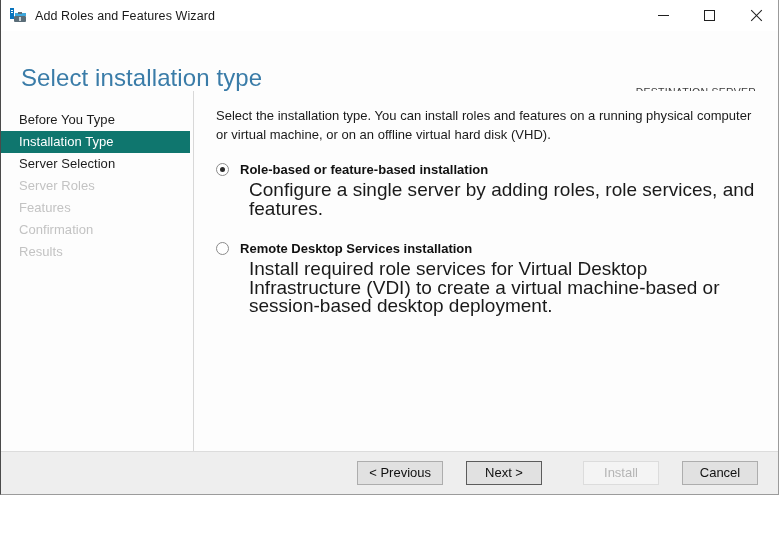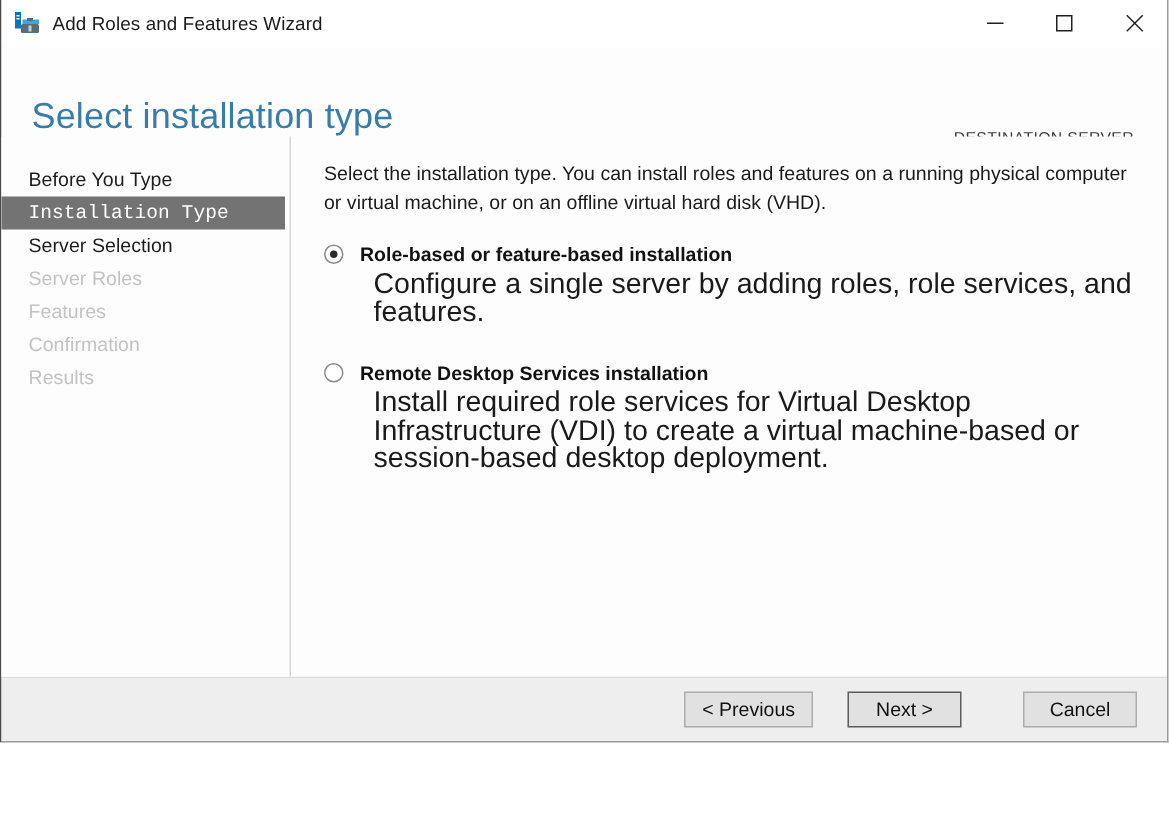--- a/index.html
+++ b/index.html
@@ -148,23 +148,22 @@
     line-height: 22px;
     padding-left: 18px;
     margin-right: 3px;
     font-size: 13px;
     color: #1c1c1c;
     white-space: nowrap;
     cursor: default;
     letter-spacing: 0.05px;
   }
   .nav-item.selected {
-    background: #737373;
+    background: #0f766e;
     color: #ffffff;
-    font-family: Liberation Mono, monospace;
   }
   .nav-item.disabled {
     color: #c3c3c3;
   }
 
   #content {
     flex: 1 1 auto;
     padding: 16px 22px 0 22px;
     position: relative;
     min-width: 0;
@@ -324,16 +323,17 @@
         <span class="opt-label">Remote Desktop Services installation</span>
         <span class="opt-desc">Install required role services for Virtual Desktop Infrastructure (VDI) to create a virtual machine-based or session-based desktop deployment.</span>
       </div>
     </section>
   </div>
 
   <div id="footer">
     <button class="btn">&lt; Previous</button>
     <button class="btn default">Next &gt;</button>
     <span class="spacer-gap"></span>
+    <button class="btn disabled">Install</button>
     <button class="btn">Cancel</button>
   </div>
 
 </div>
 
 </body></html>

